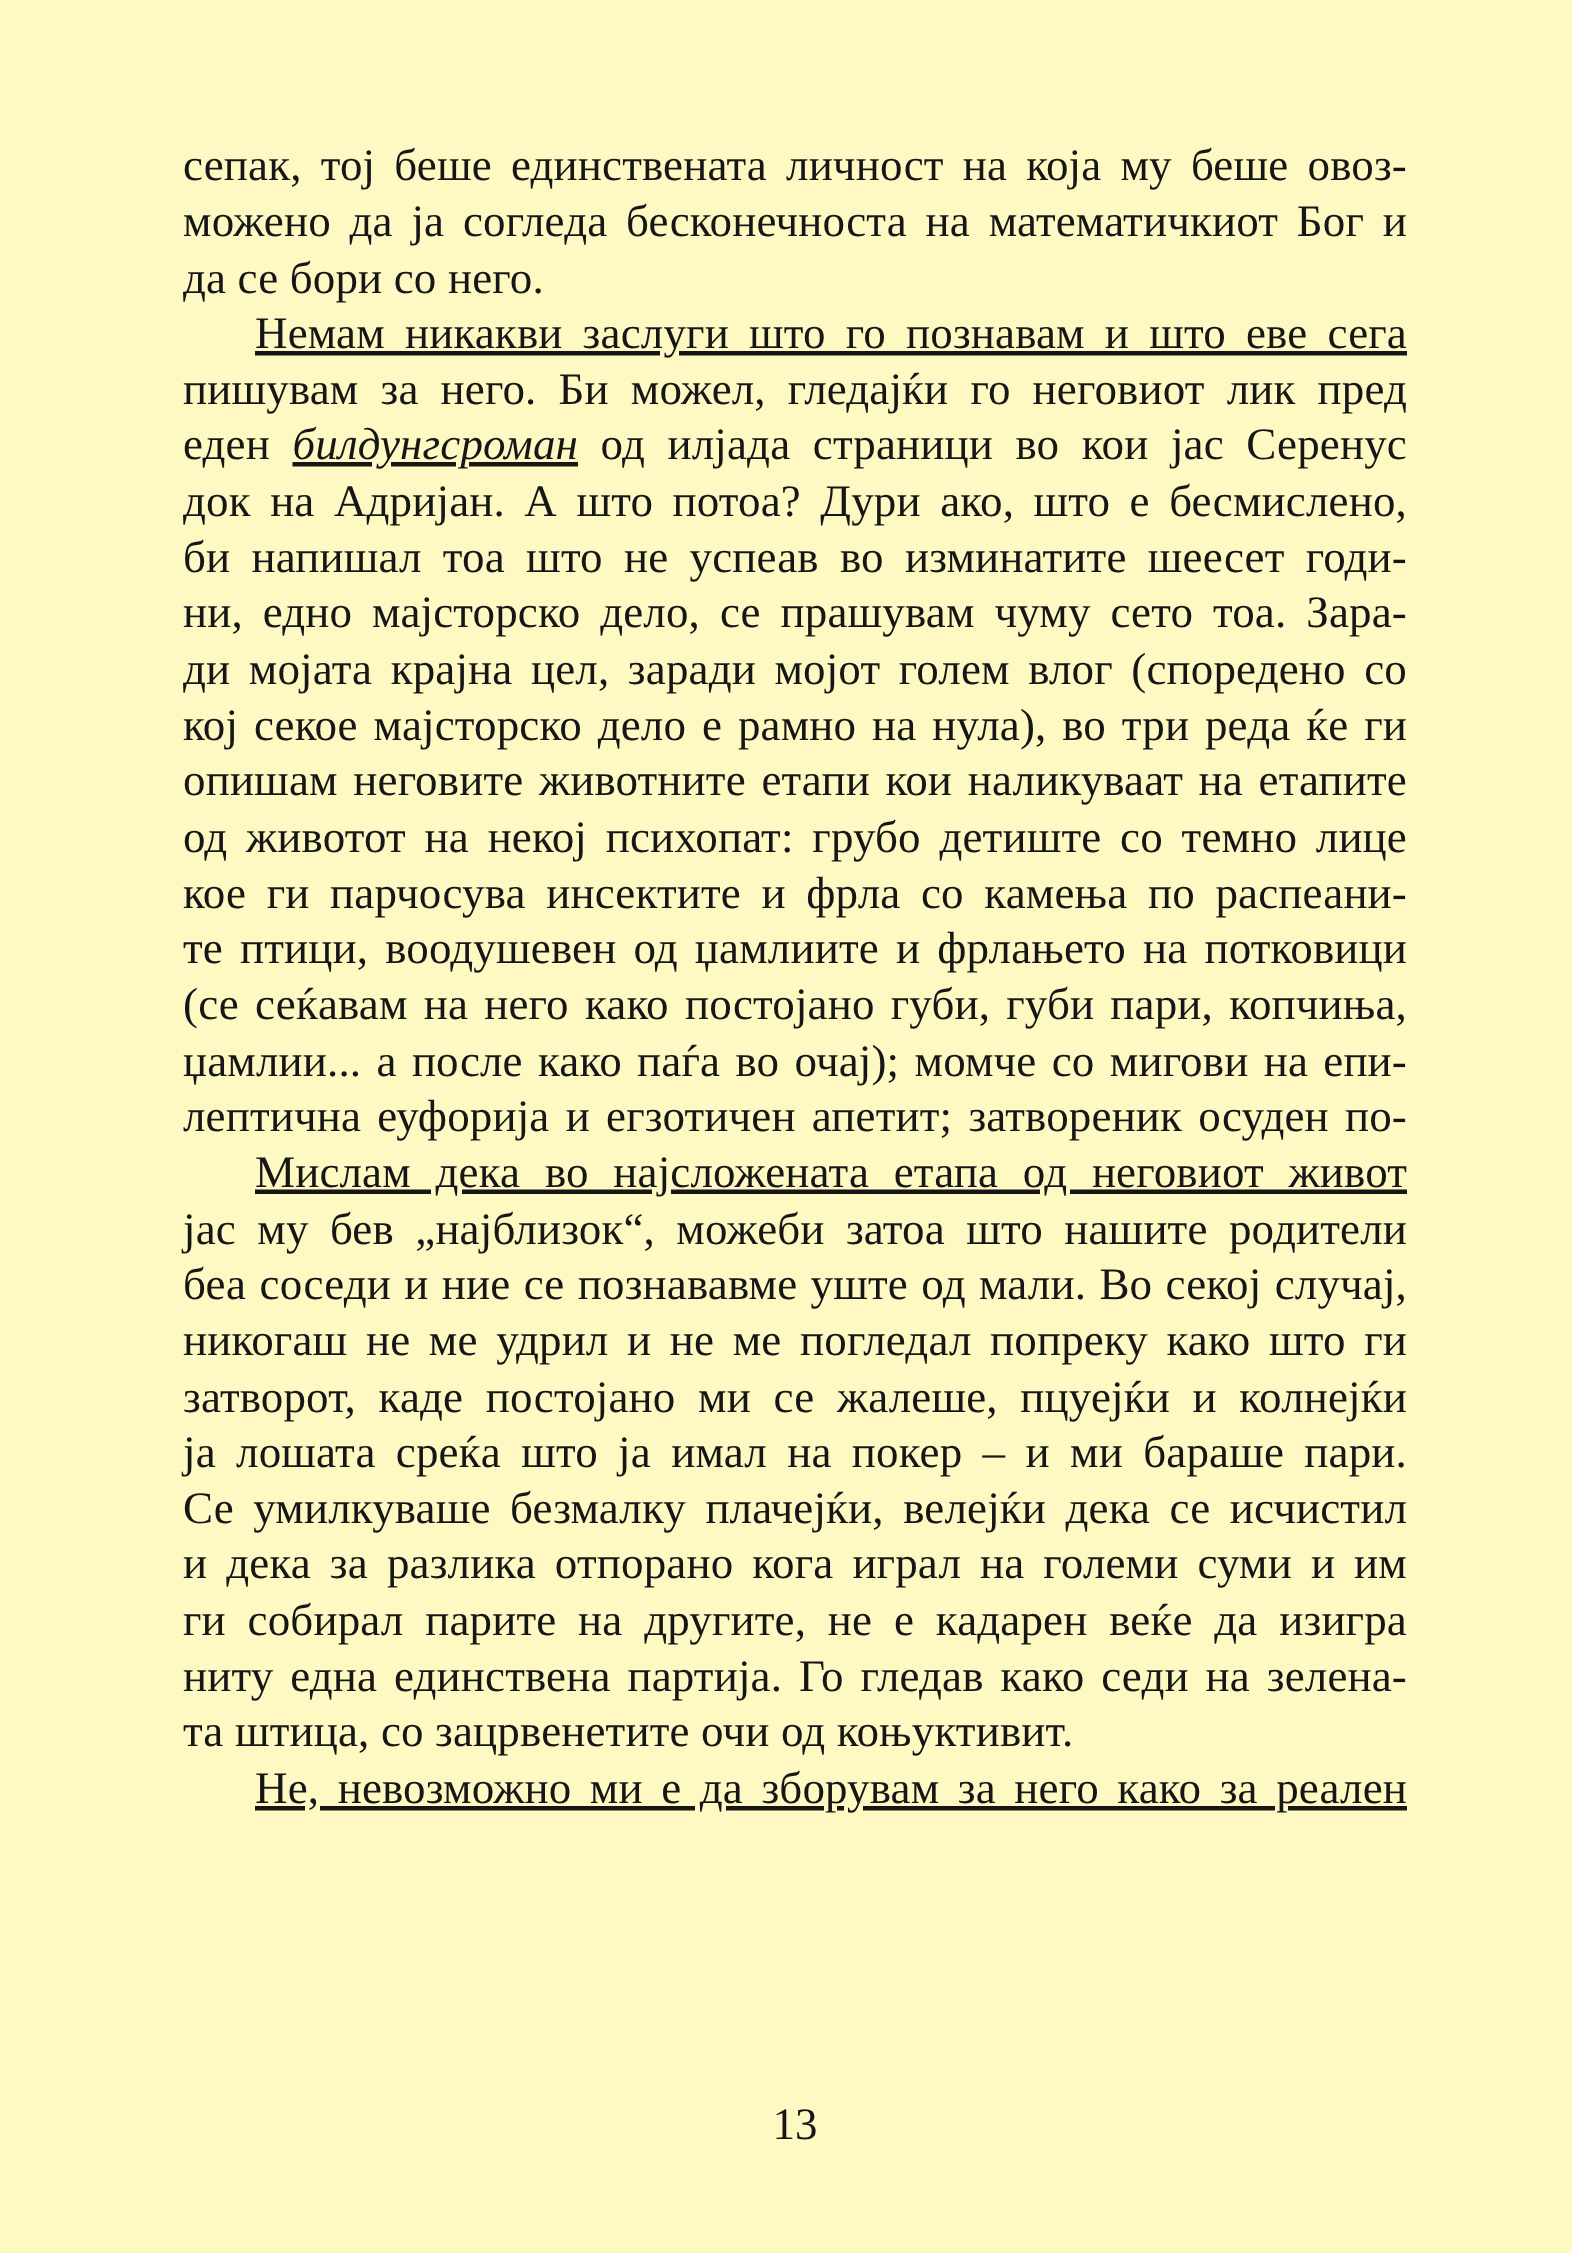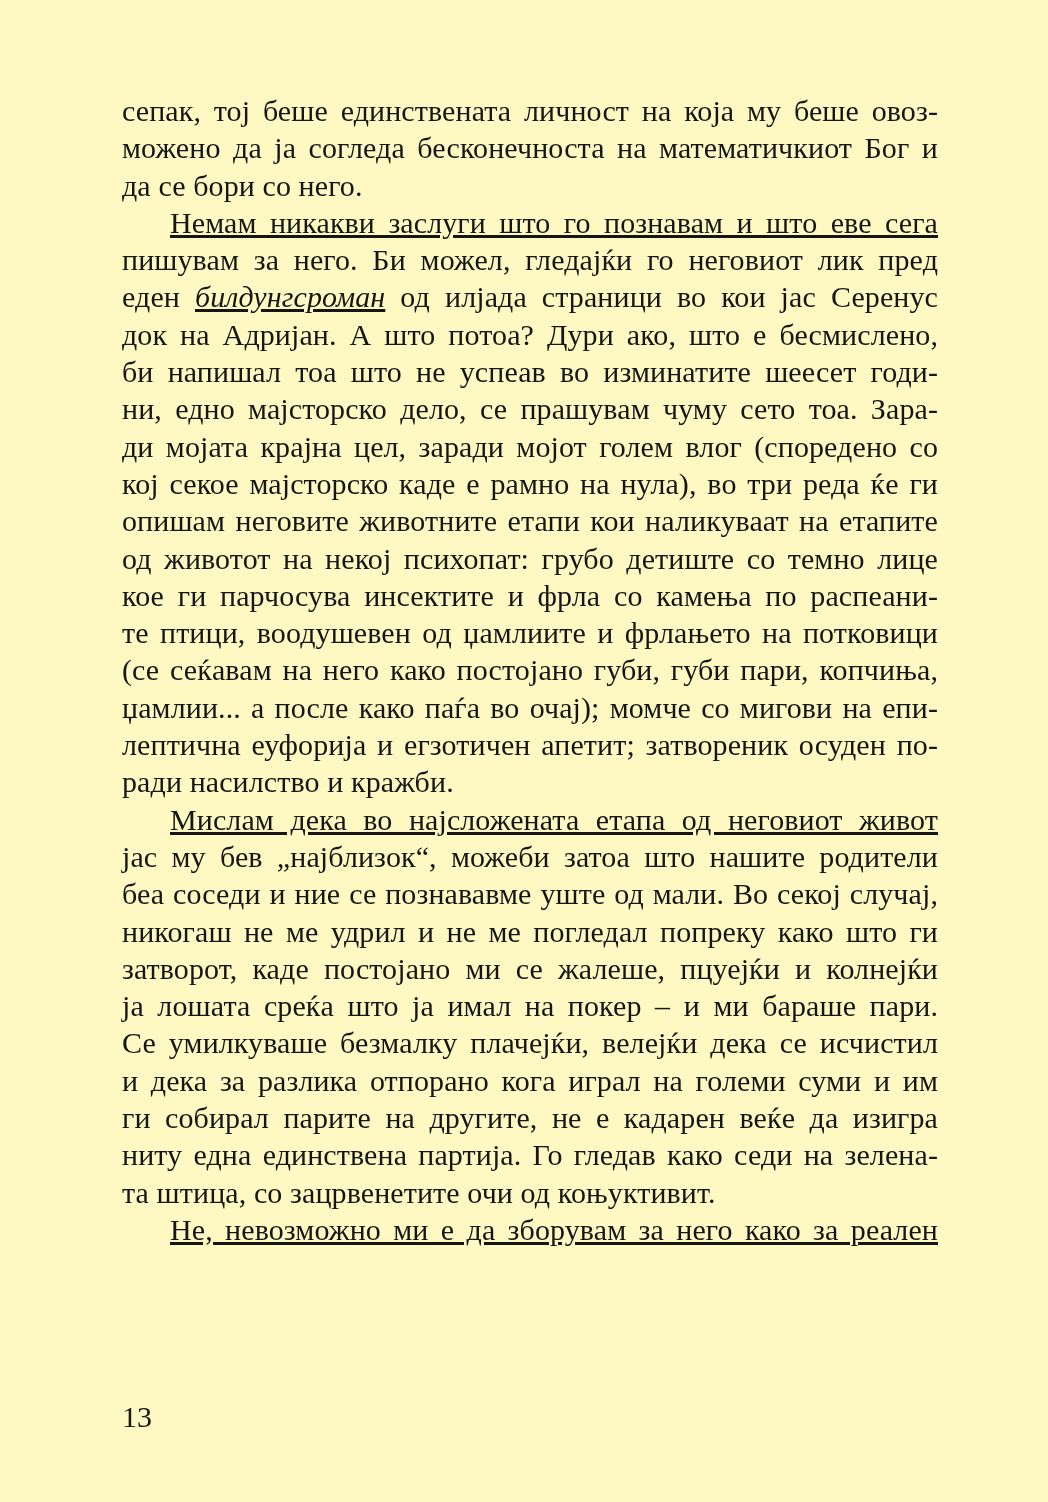--- a/index.html
+++ b/index.html
@@ -49,50 +49,49 @@
     font-style: italic;
     text-decoration: underline;
   }
   .folio {
     position: absolute;
     left: 122px;
     top: 1398px;
     width: 816px;
     font-size: 30px;
     line-height: 37.3px;
-    text-align: left;
+    text-align: center;
   }
 </style>
 </head>
 <body>
 
 <div class="page">
   <div class="text-block">
       <div class="paragraph">
         <div class="line"><span>сепак, тој беше единствената личност на која му беше овоз-</span></div>
         <div class="line"><span>можено да ја согледа бесконечноста на математичкиот Бог и</span></div>
         <div class="line end"><span>да се бори со него.</span></div>
       </div>
       <div class="paragraph">
         <div class="line indent"><span>Немам никакви заслуги што го познавам и што еве сега</span></div>
         <div class="line"><span>пишувам за него. Би можел, гледајќи го неговиот лик пред</span></div>
         <div class="line"><span>еден </span><span class="italic">билдунгсроман</span><span> од илјада страници во кои јас Серенус</span></div>
         <div class="line"><span>док на Адријан. А што потоа? Дури ако, што е бесмислено,</span></div>
         <div class="line"><span>би напишал тоа што не успеав во изминатите шеесет годи-</span></div>
         <div class="line"><span>ни, едно мајсторско дело, се прашувам чуму сето тоа. Зара-</span></div>
         <div class="line"><span>ди мојата крајна цел, заради мојот голем влог (споредено со</span></div>
-        <div class="line"><span>кој секое мајсторско каде е рамно на нула), во три реда ќе ги</span></div>
+        <div class="line"><span>кој секое мајсторско дело е рамно на нула), во три реда ќе ги</span></div>
         <div class="line"><span>опишам неговите животните етапи кои наликуваат на етапите</span></div>
         <div class="line"><span>од животот на некој психопат: грубо детиште со темно лице</span></div>
         <div class="line"><span>кое ги парчосува инсектите и фрла со камења по распеани-</span></div>
         <div class="line"><span>те птици, воодушевен од џамлиите и фрлањето на потковици</span></div>
         <div class="line"><span>(се сеќавам на него како постојано губи, губи пари, копчиња,</span></div>
         <div class="line"><span>џамлии... а после како паѓа во очај); момче со мигови на епи-</span></div>
         <div class="line"><span>лептична еуфорија и егзотичен апетит; затвореник осуден по-</span></div>
-        <div class="line end"><span>ради насилство и кражби.</span></div>
       </div>
       <div class="paragraph">
         <div class="line indent"><span>Мислам дека во најсложената етапа од неговиот живот</span></div>
         <div class="line"><span>јас му бев „најблизок“, можеби затоа што нашите родители</span></div>
         <div class="line"><span>беа соседи и ние се познававме уште од мали. Во секој случај,</span></div>
         <div class="line"><span>никогаш не ме удрил и не ме погледал попреку како што ги</span></div>
         <div class="line"><span>затворот, каде постојано ми се жалеше, пцуејќи и колнејќи</span></div>
         <div class="line"><span>ја лошата среќа што ја имал на покер – и ми бараше пари.</span></div>
         <div class="line"><span>Се умилкуваше безмалку плачејќи, велејќи дека се исчистил</span></div>
         <div class="line"><span>и дека за разлика отпорано кога играл на големи суми и им</span></div>

